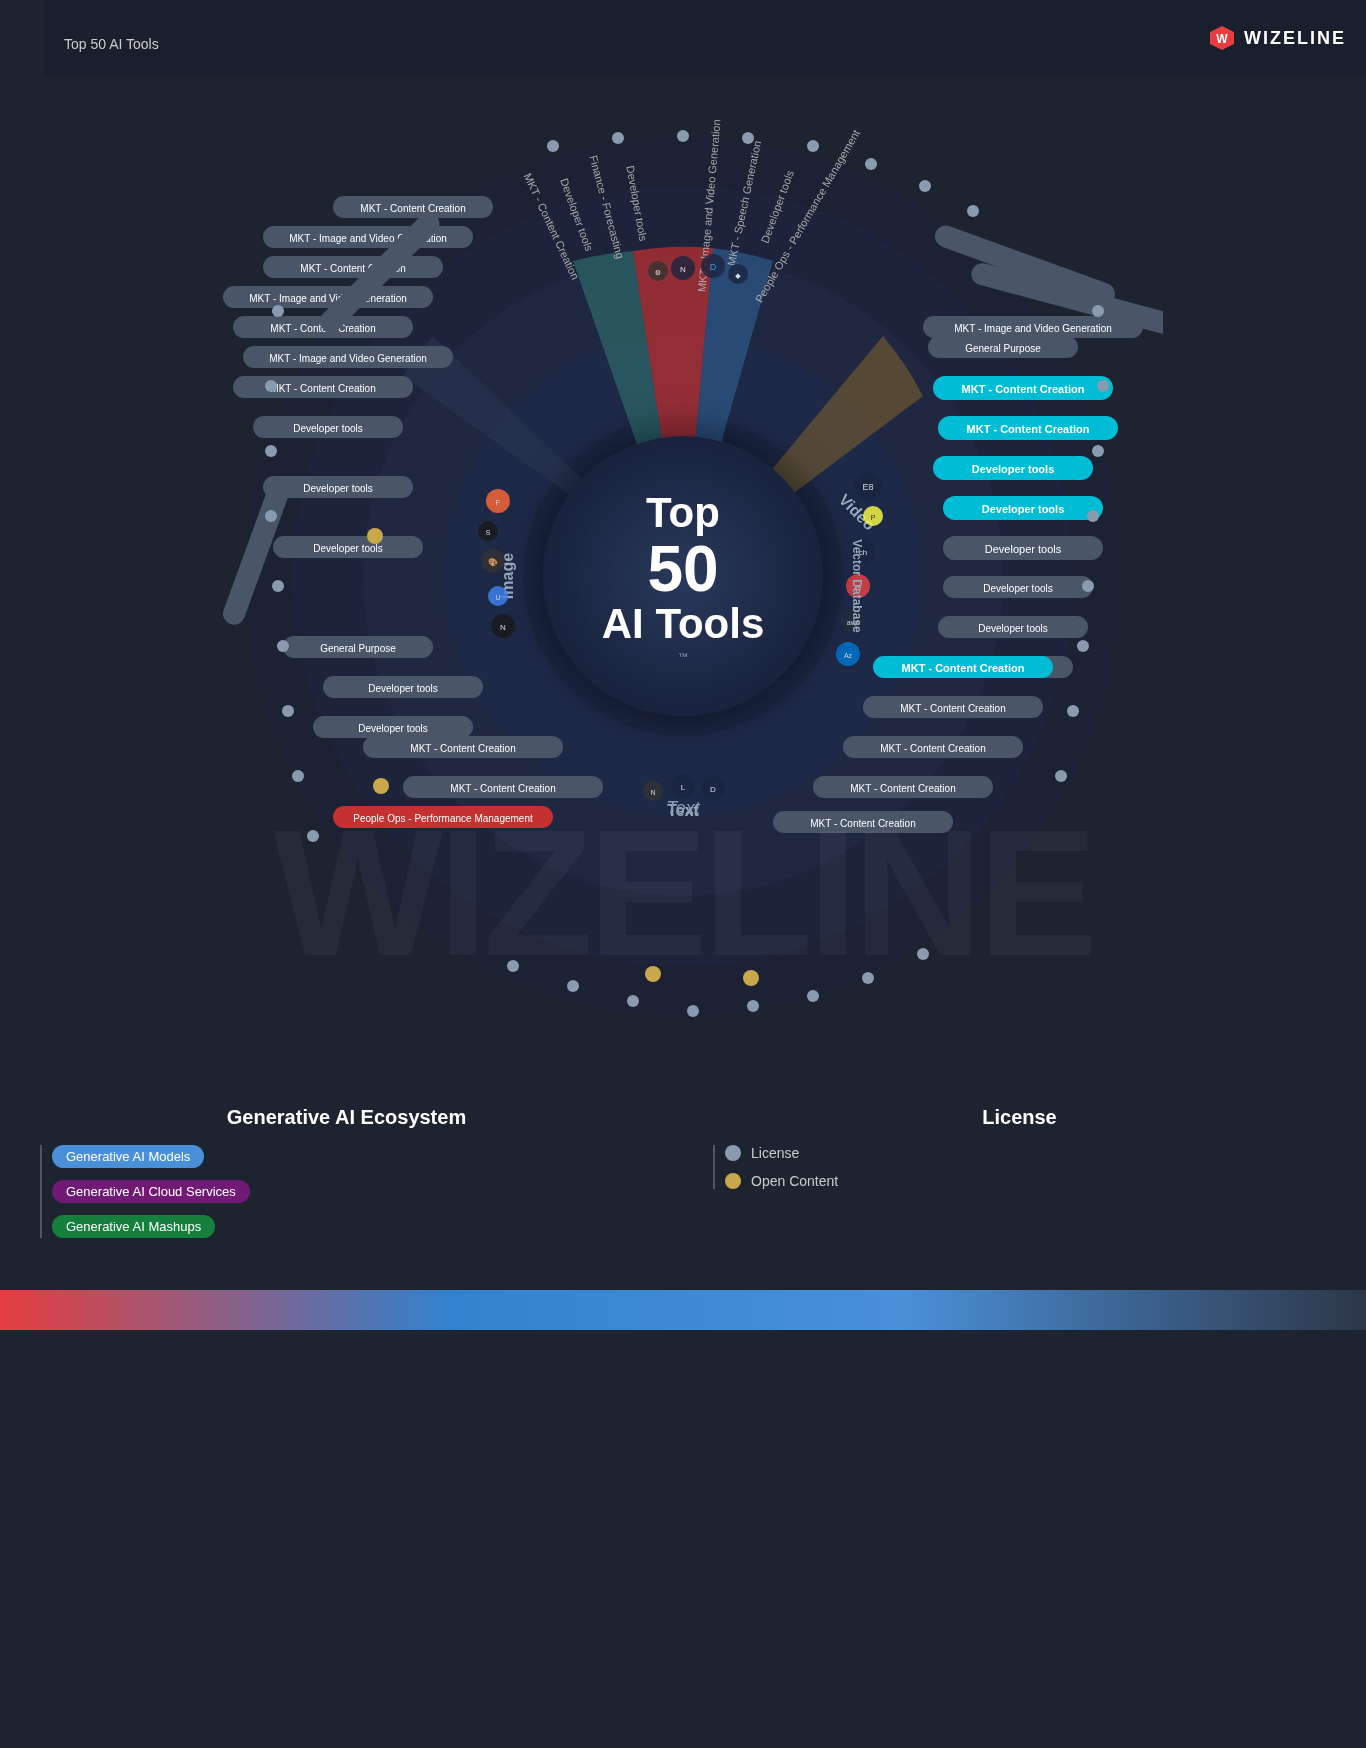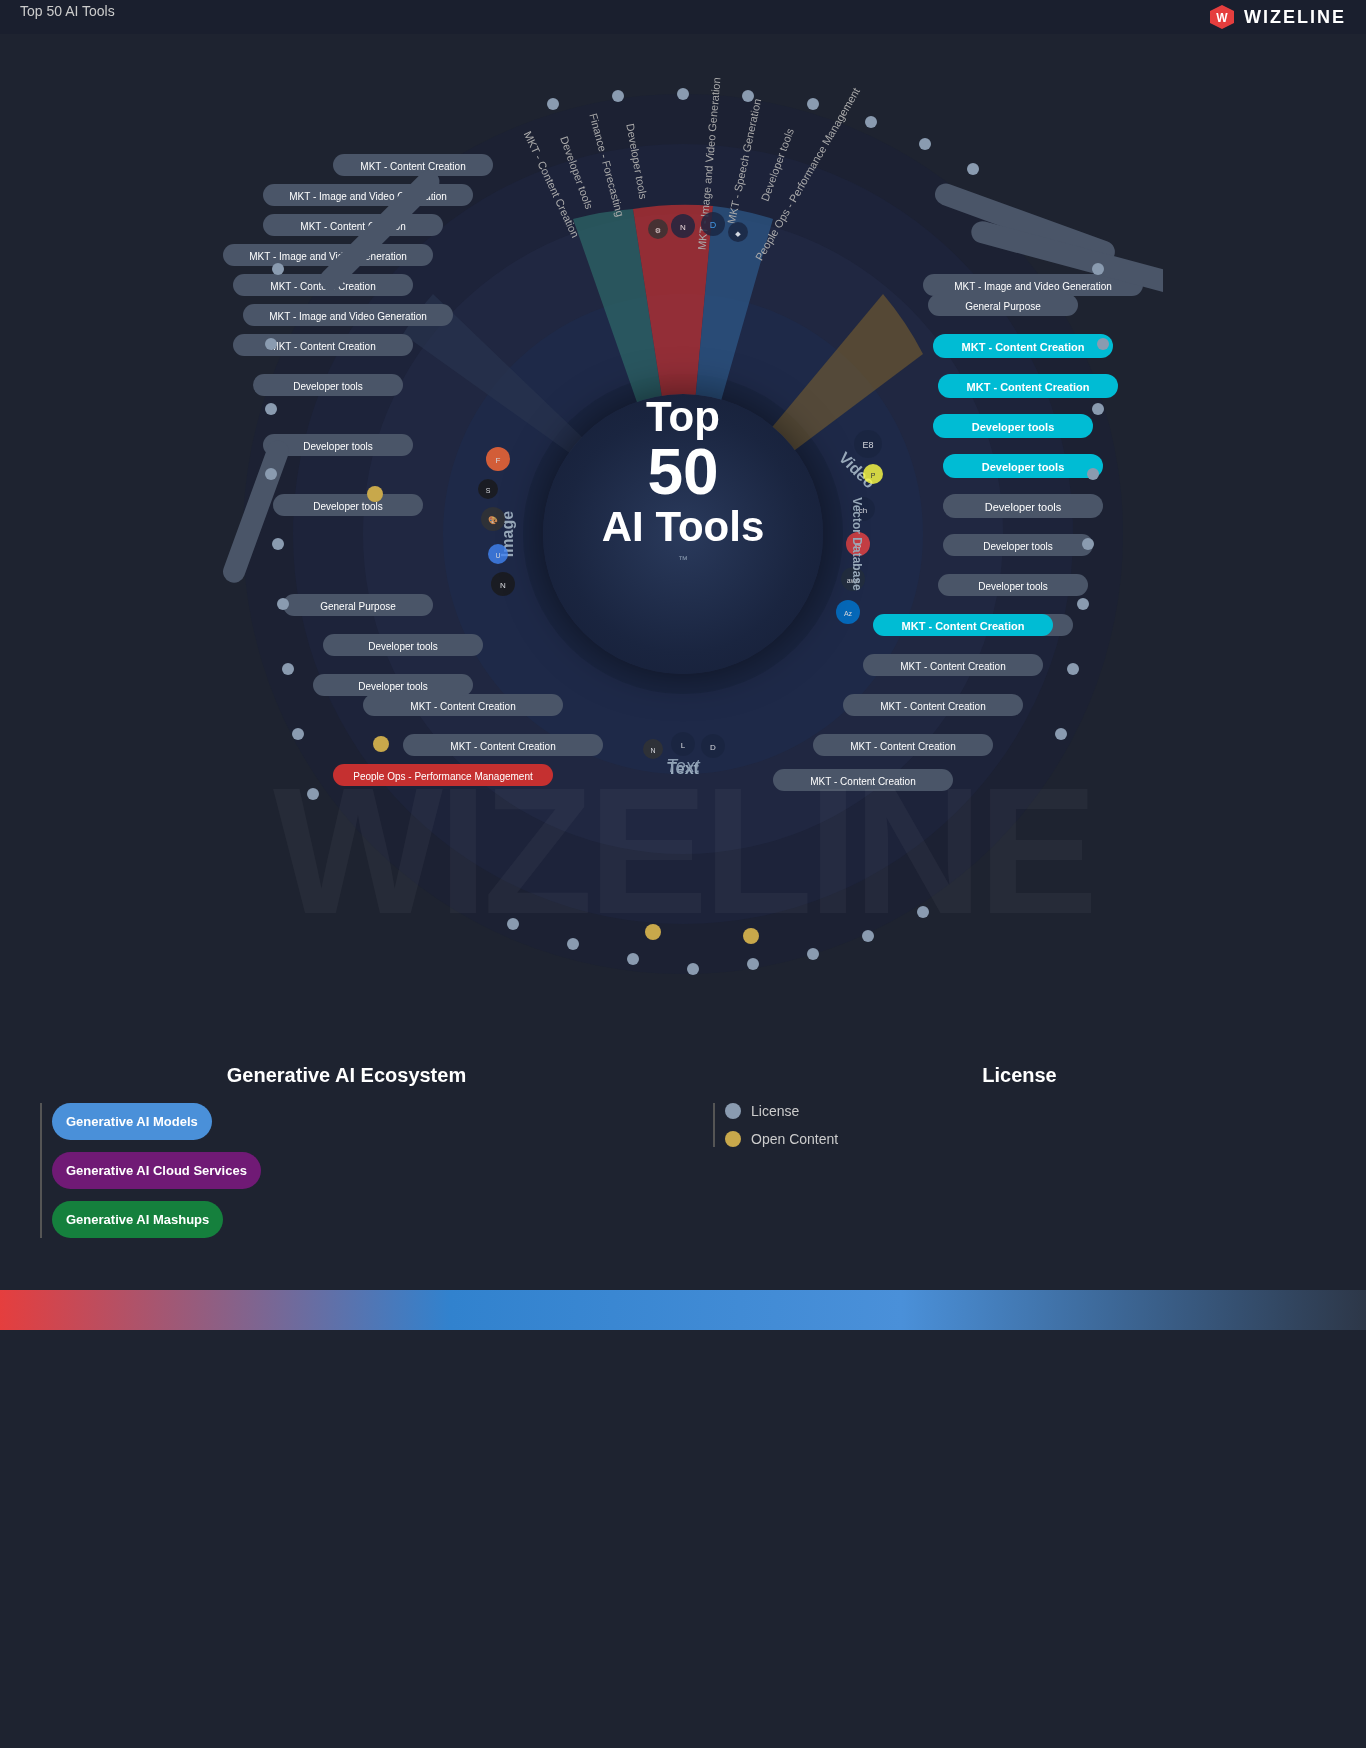--- a/index.html
+++ b/index.html
@@ -9,23 +9,24 @@
       background: #1e2330;
       font-family: Arial, sans-serif;
       color: #fff;
       overflow-x: hidden;
     }
 
     
     .header {
       display: flex;
       justify-content: space-between;
-      align-items: flex-start;
-      padding: 3px 20px;
+      align-items: flex-end;
+      padding: 24px 20px;
       background: #1a1f2e;
+      margin-left: 44px;
     }
     .header-title {
       font-size: 14px;
       color: #ccc;
     }
     .logo-area {
       display: flex;
       align-items: center;
       gap: 8px;
     }
@@ -53,20 +54,21 @@
       top: 50%;
       left: 50%;
       transform: translate(-50%, -50%);
       width: 280px;
       height: 280px;
       border-radius: 50%;
       background: radial-gradient(circle, #2a3a5c 0%, #1a2540 60%, #151d35 100%);
       display: flex;
       flex-direction: column;
       align-items: center;
+      justify-content: center;
       z-index: 10;
       box-shadow: 0 0 40px rgba(0,0,0,0.5);
     }
 
     
     .diagram-svg {
       position: absolute;
       top: 0;
       left: 0;
       width: 100%;
@@ -95,24 +97,24 @@
       padding-left: 10px;
       border-left: 2px solid #555;
     }
     .legend-item {
       display: flex;
       align-items: center;
       gap: 10px;
       margin-bottom: 12px;
     }
     .legend-badge {
-      padding: 11px 14px;
+      padding: 4px 14px;
       border-radius: 20px;
       font-size: 13px;
-      font-weight: 700;
+      font-weight: 400;
       color: #fff;
       white-space: nowrap;
     }
     .badge-blue { background: #4a90d9; }
     .badge-gray { background: #701a75; }
     .badge-red { background: #15803d; }
     .badge-cyan { background: #00bcd4; }
 
     .legend-dot {
       width: 16px;

